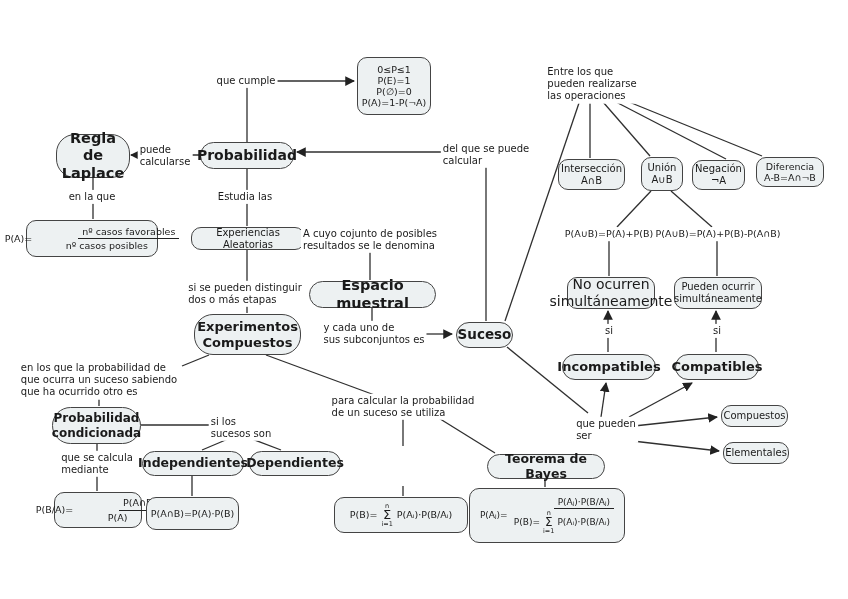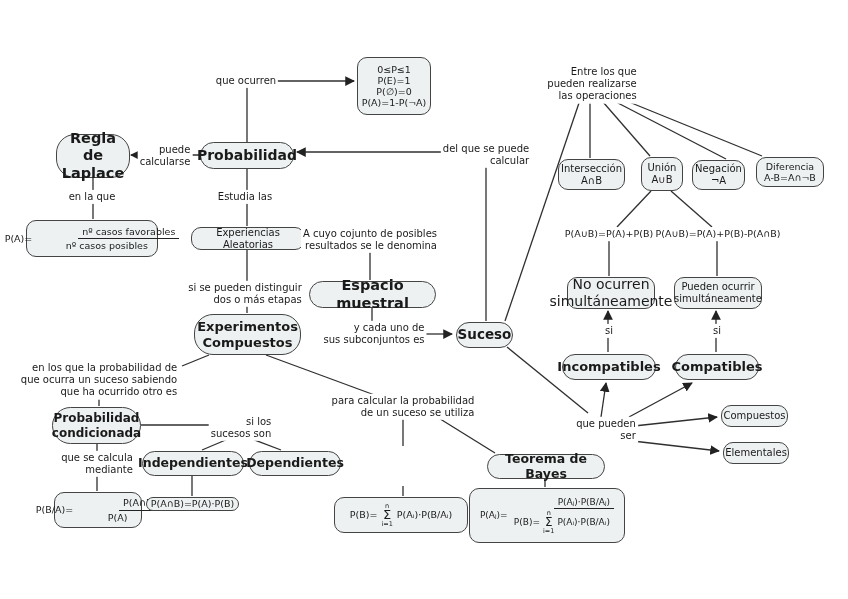--- a/index.html
+++ b/index.html
@@ -13,21 +13,21 @@
   svg.wires{position:absolute;left:0;top:0;z-index:1;}
   .node{
     position:absolute;z-index:2;box-sizing:border-box;
     background:var(--node-fill);border:1.5px solid var(--node-border);border-radius:10px;
     display:flex;align-items:center;justify-content:center;text-align:center;
     white-space:pre-line;line-height:1.18;padding:1px 3px;font-size:10px;
   }
   .node.bold{font-weight:bold;border-width:1.8px;border-radius:19px;}
   .elabel{
     position:absolute;z-index:2;transform:translate(-50%,-50%);
-    background:var(--bg);text-align:right;white-space:pre-line;
+    background:var(--bg);text-align:left;white-space:pre-line;
     font-size:10px;line-height:1.22;padding:1px 2px;
   }
   .formula{gap:2px;}
   .frac{display:inline-flex;flex-direction:column;align-items:center;vertical-align:middle;}
   .frac .num{border-bottom:1px solid #222;padding:0 4px 1px;white-space:nowrap;margin-left:44px;}
   .frac .den{padding-top:1px;white-space:nowrap;}
   .denrow{display:inline-flex;align-items:center;gap:1px;}
   .sum{display:inline-flex;flex-direction:column;align-items:center;line-height:1;margin:0 2px;}
   .sum .st,.sum .sb{font-size:6.5px;}
   .sum .sg{font-size:13px;line-height:0.9;}
@@ -114,21 +114,21 @@
 
   <div class="node formula" style="left:54px;top:492px;width:88px;height:36px;font-size:9.5px">
     <span>P(B/A)=</span>
     <span class="frac">
       <span class="num">P(A∩B)</span>
       <span class="den">P(A)</span>
     </span>
   </div>
 
   <div class="node bold" style="left:142px;top:451px;width:102px;height:25px;font-size:12.5px">Independientes</div>
-  <div class="node" style="left:146px;top:497px;width:93px;height:14px;font-size:9.5px">P(A∩B)=P(A)·P(B)</div>
+  <div class="node" style="left:146px;top:497px;width:93px;height:33px;font-size:9.5px">P(A∩B)=P(A)·P(B)</div>
   <div class="node bold" style="left:249px;top:451px;width:92px;height:25px;font-size:12.5px">Dependientes</div>
 
   <div class="node formula" style="left:334px;top:497px;width:134px;height:36px;font-size:9.5px">
     <span>P(B)=</span>
     <span class="sum">
       <span class="st">n</span>
       <span class="sg">Σ</span>
       <span class="sb">i=1</span>
     </span>
     <span>P(Aᵢ)·P(B/Aᵢ)</span>
@@ -162,21 +162,21 @@
 A-B=A∩¬B</div>
   <div class="node" style="left:567px;top:277px;width:88px;height:32px;font-size:14px">No ocurren
 simultáneamente</div>
   <div class="node" style="left:674px;top:277px;width:88px;height:32px;font-size:10px">Pueden ocurrir
 simultáneamente</div>
   <div class="node bold" style="left:562px;top:354px;width:94px;height:26px;font-size:13px">Incompatibles</div>
   <div class="node bold" style="left:675px;top:354px;width:84px;height:26px;font-size:13px">Compatibles</div>
   <div class="node" style="left:721px;top:405px;width:67px;height:22px;font-size:10px">Compuestos</div>
   <div class="node" style="left:723px;top:442px;width:66px;height:22px;font-size:10px">Elementales</div>
 
-  <div class="elabel" style="left:246px;top:81px">que ocurren</div>
+  <div class="elabel" style="left:246px;top:81px">que cumple</div>
   <div class="elabel" style="left:165px;top:156px">puede
 calcularse</div>
   <div class="elabel" style="left:92px;top:197px">en la que</div>
   <div class="elabel" style="left:245px;top:197px">Estudia las</div>
   <div class="elabel" style="left:370px;top:240px">A cuyo cojunto de posibles
 resultados se le denomina</div>
   <div class="elabel" style="left:486px;top:155px">del que se puede
 calcular</div>
   <div class="elabel" style="left:245px;top:294px">si se pueden distinguir
 dos o más etapas</div>

